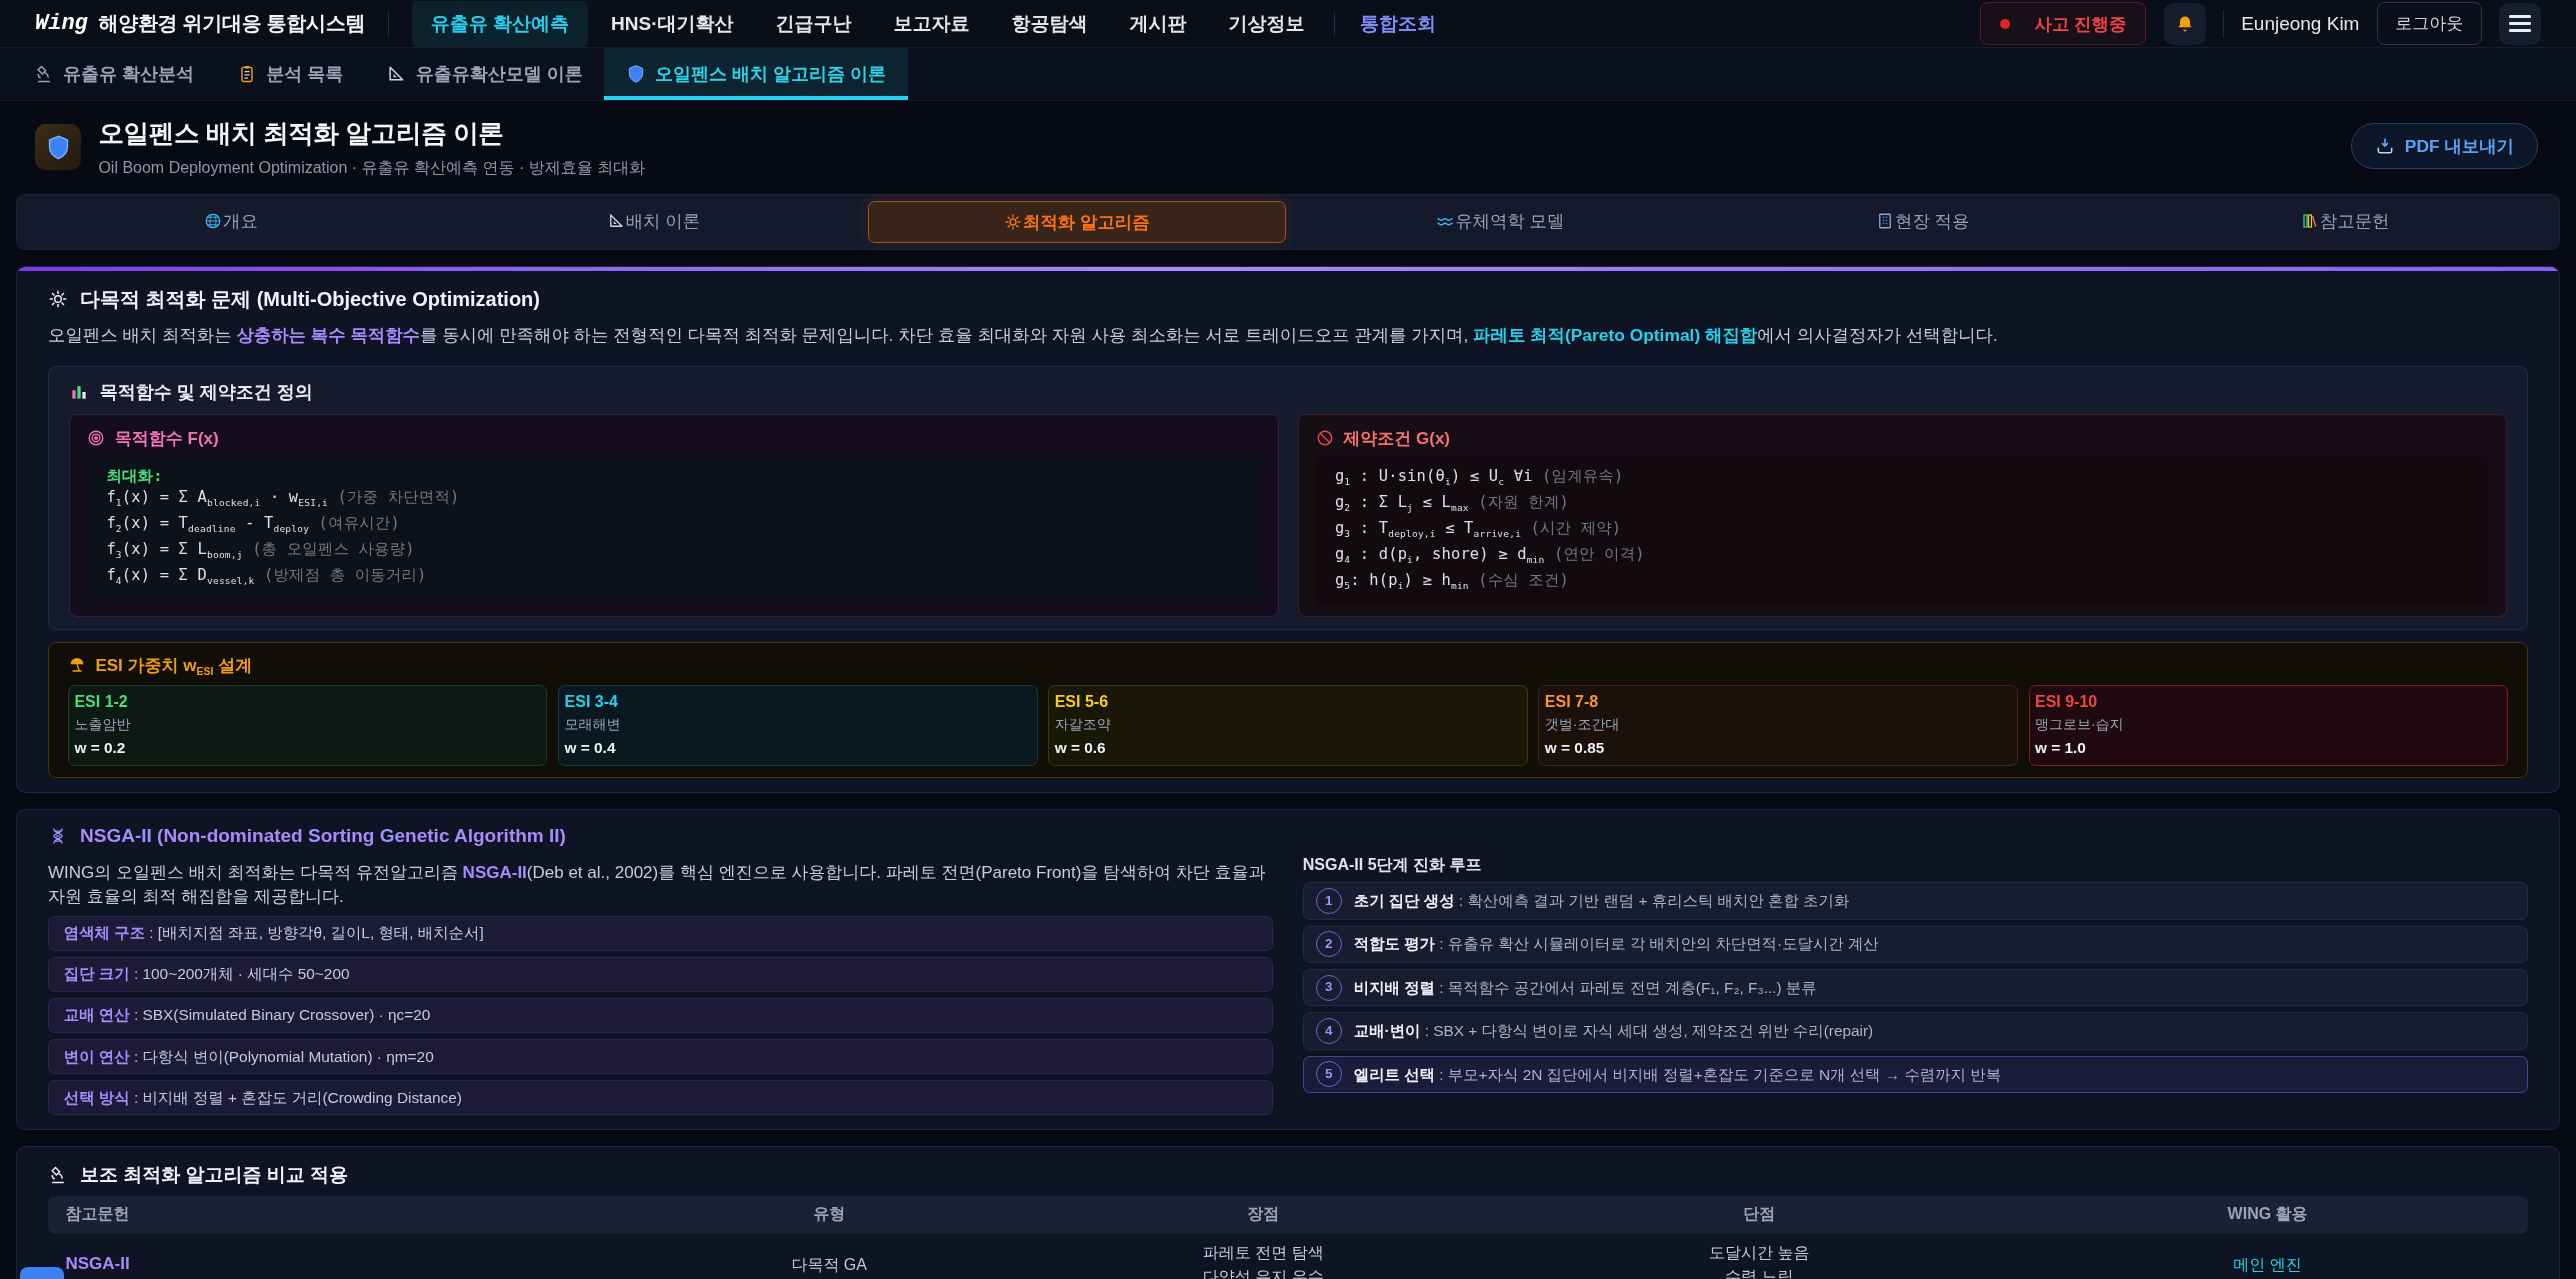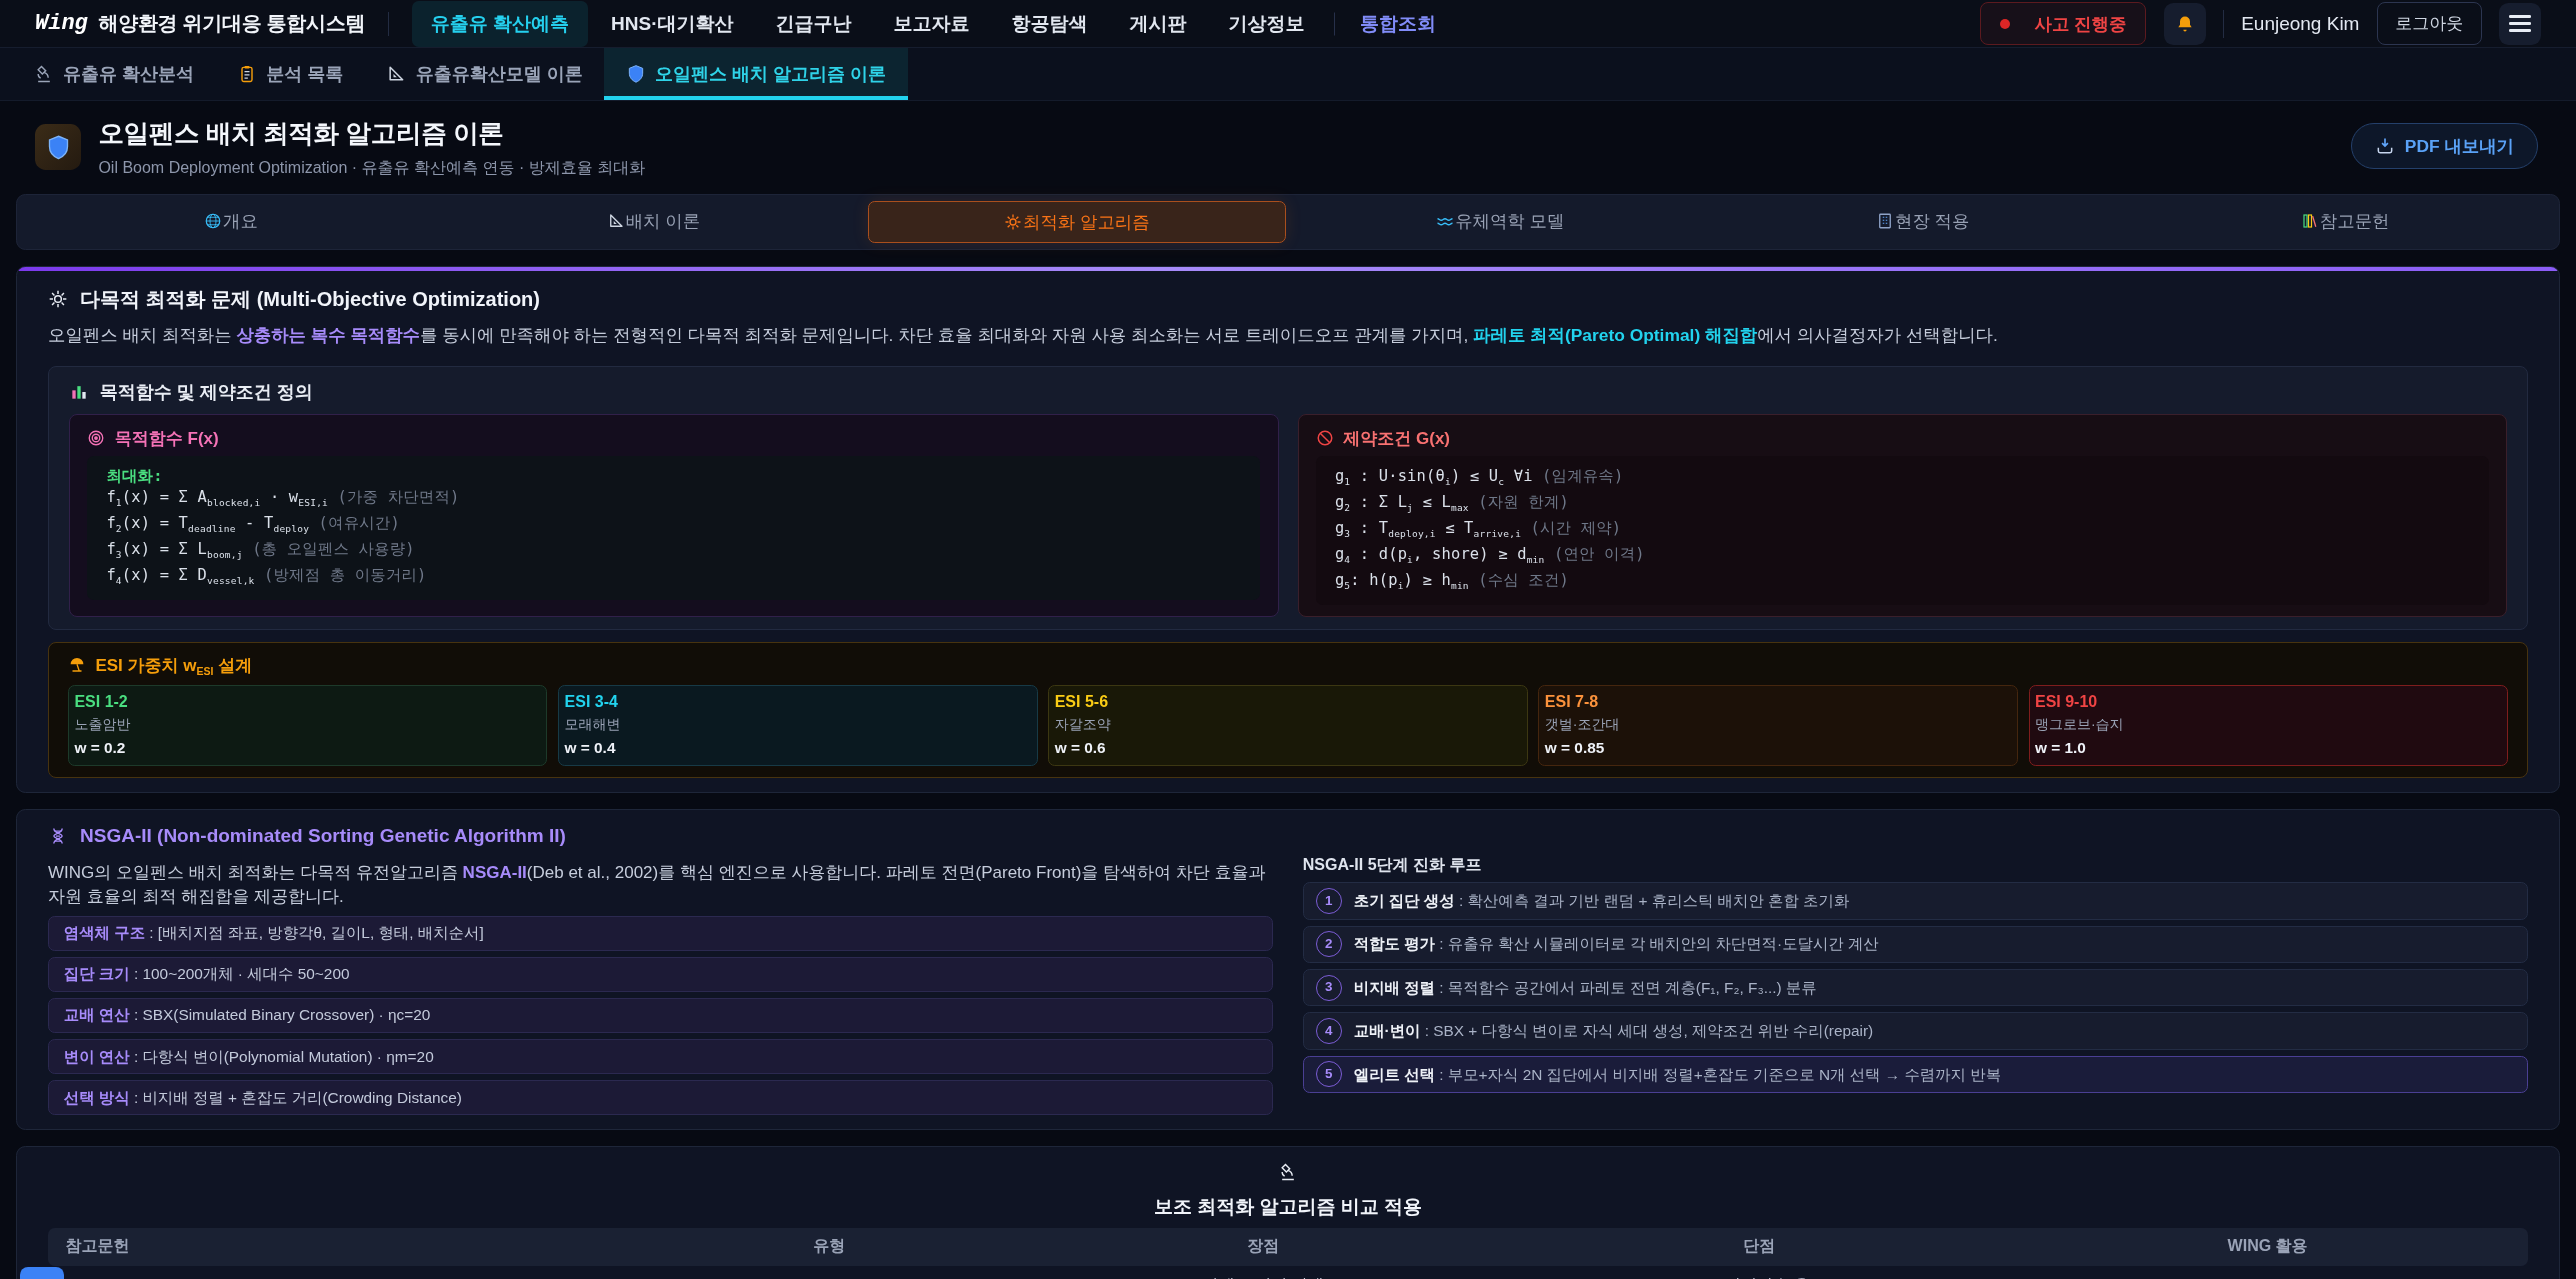--- a/index.html
+++ b/index.html
@@ -35,21 +35,21 @@
   
   .page-header{display:flex;align-items:center;gap:17.4px;padding:14.8px 35px 12px;position:relative;}
   .ph-icon{width:46px;height:46px;border-radius:10.7px;background:linear-gradient(135deg,#3b2c18,#241a10);display:flex;align-items:center;justify-content:center;flex:none;}
   .ph-title{font-size:25.5px;font-weight:bold;color:#f4f7fc;letter-spacing:-0.3px;}
   .ph-sub{font-size:16px;color:#8d96ab;margin-top:7.4px;}
   .pdf-btn{position:absolute;right:38px;top:50%;transform:translateY(-50%);display:flex;gap:9.4px;align-items:center;font-size:17.4px;font-weight:bold;color:#5aa2f7;padding:10px 23px;border:1.3px solid #24406b;border-radius:670px;background:rgba(16,28,51,0.7);cursor:pointer;}
 
   
   .section-tabs{margin:2.7px 16px 0;background:#141a2b;border:0.7px solid #1d2438;border-radius:9.4px;padding:6px;display:flex;gap:6.7px;}
   .stab{flex:1;height:40px;display:flex;align-items:center;justify-content:center;gap:1px;font-size:17.4px;color:#98a1b4;border-radius:6.7px;cursor:pointer;}
-  .stab.active{background:#39241a;border:1.3px solid #aa4f1d;color:#f97316;font-weight:normal;box-shadow:0 0 17.4px rgba(249,115,22,.12);}
+  .stab.active{background:#39241a;border:1.3px solid #aa4f1d;color:#f97316;font-weight:bold;box-shadow:0 0 17.4px rgba(249,115,22,.12);}
 
   
   .card{margin:16px 16px 0;background:#0f1424;border:0.7px solid #1e2639;border-radius:9.4px;position:relative;overflow:hidden;}
   .card.purple-top::before{content:"";position:absolute;top:0;left:0;right:0;height:4px;background:linear-gradient(90deg,#7c3aed,#a78bfa 45%,#8b5cf6);}
   .card-inner{padding:19px 31px 14.8px;}
   .sec-head{display:flex;align-items:center;gap:12px;font-size:20px;font-weight:bold;color:#f1f4fa;}
   .sec-head .icon{color:#e8ecf4;}
   .intro{margin-top:9.4px;font-size:17.4px;line-height:1.5;color:#c6cddc;}
   .hl-purple{color:#a78bfa;font-weight:bold;}
   .hl-cyan{color:#22d3ee;font-weight:bold;}
@@ -430,21 +430,21 @@
                 <span><span class="step-label">엘리트 선택</span><span> : 부모+자식 2N 집단에서 비지배 정렬+혼잡도 기준으로 N개 선택 → 수렴까지 반복</span></span>
               </div>
             </div>
         </div>
       </div>
     </div>
   </section>
 
   <section class="card">
     <div class="table-inner">
-      <div class="sec-head" style="font-size:19px;flex-direction:column;">
+      <div class="sec-head" style="font-size:19px;">
         <span class="icon">
             <svg viewBox="0 0 24 24" fill="none" stroke="currentColor" stroke-width="1.7">
               <path d="M9 3l5 5-4 4-5-5z"></path>
               <path d="M12 10c3 1 5 3.5 5 6.5M5 21h14M8 17c-2-1-3-3-3-5"></path>
             </svg>
           </span>
         <span>보조 최적화 알고리즘 비교 적용</span>
       </div>
       <table class="cmp-table">
         <colgroup>

